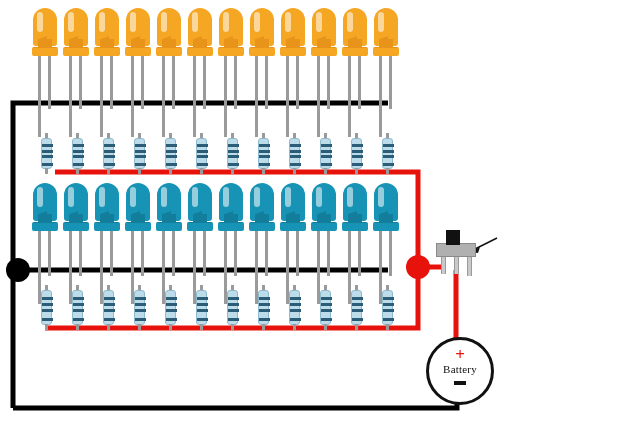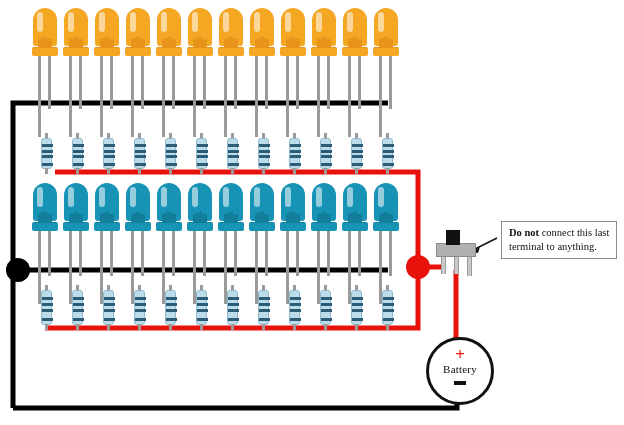--- a/index.html
+++ b/index.html
@@ -655,23 +655,20 @@
     </div>
 
   <div class="switch" style="left:435px;top:230px;width:42px;height:46px;">
     <div class="sw-pin" style="left:6px;top:24px;width:5px;height:20px;"></div>
     <div class="sw-pin" style="left:19px;top:24px;width:5px;height:20px;"></div>
     <div class="sw-pin" style="left:32px;top:24px;width:5px;height:22px;"></div>
     <div class="sw-body" style="left:1px;top:13px;width:40px;height:14px;"></div>
     <div class="sw-act" style="left:11px;top:0px;width:14px;height:15px;"></div>
   </div>
 
-  <div class="callout" style="left:501px;top:221px;width:116px;height:38px;">
-    <b>Do not</b><span> connect this last terminal to anything.</span>
-  </div>
 
   <div class="battery" style="left:426px;top:337px;width:62px;height:62px;">
     <div class="bat-plus" style="top:10px;color:#e8120c;">+</div>
     <div class="bat-label" style="top:23px;">Battery</div>
     <div class="bat-minus" style="top:41px;"></div>
   </div>
 
 </div>
 
 </body></html>

